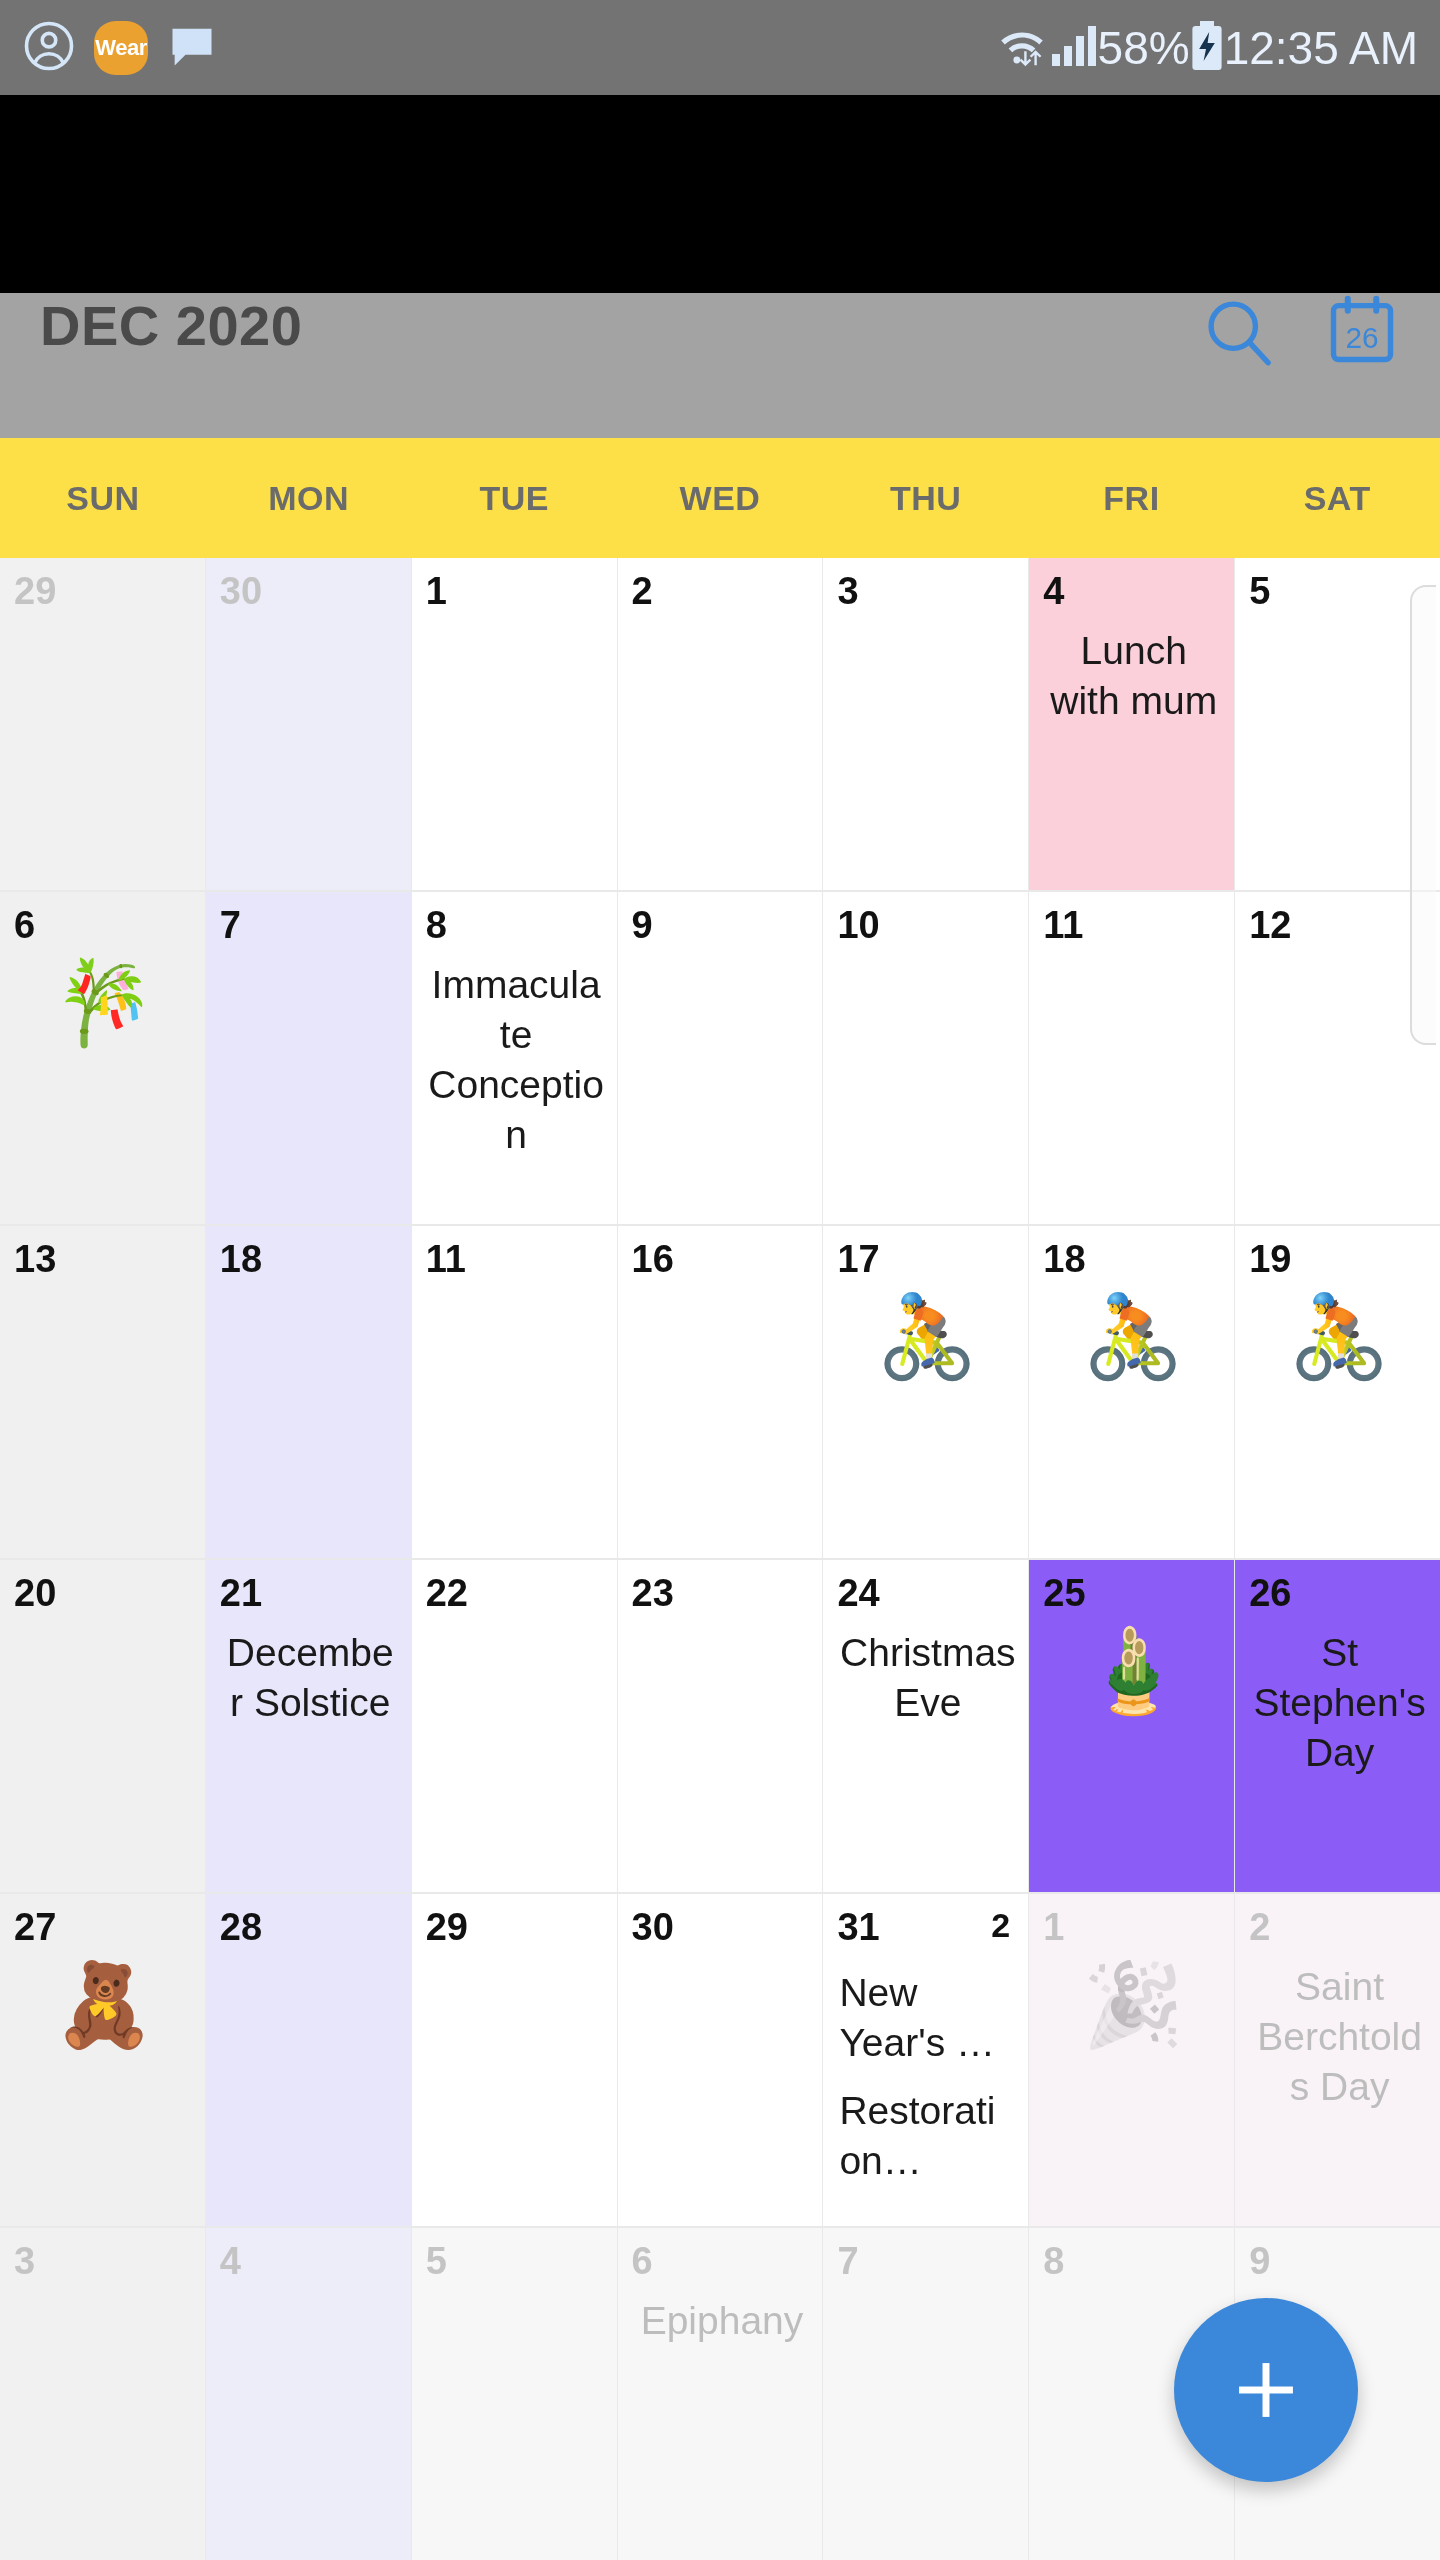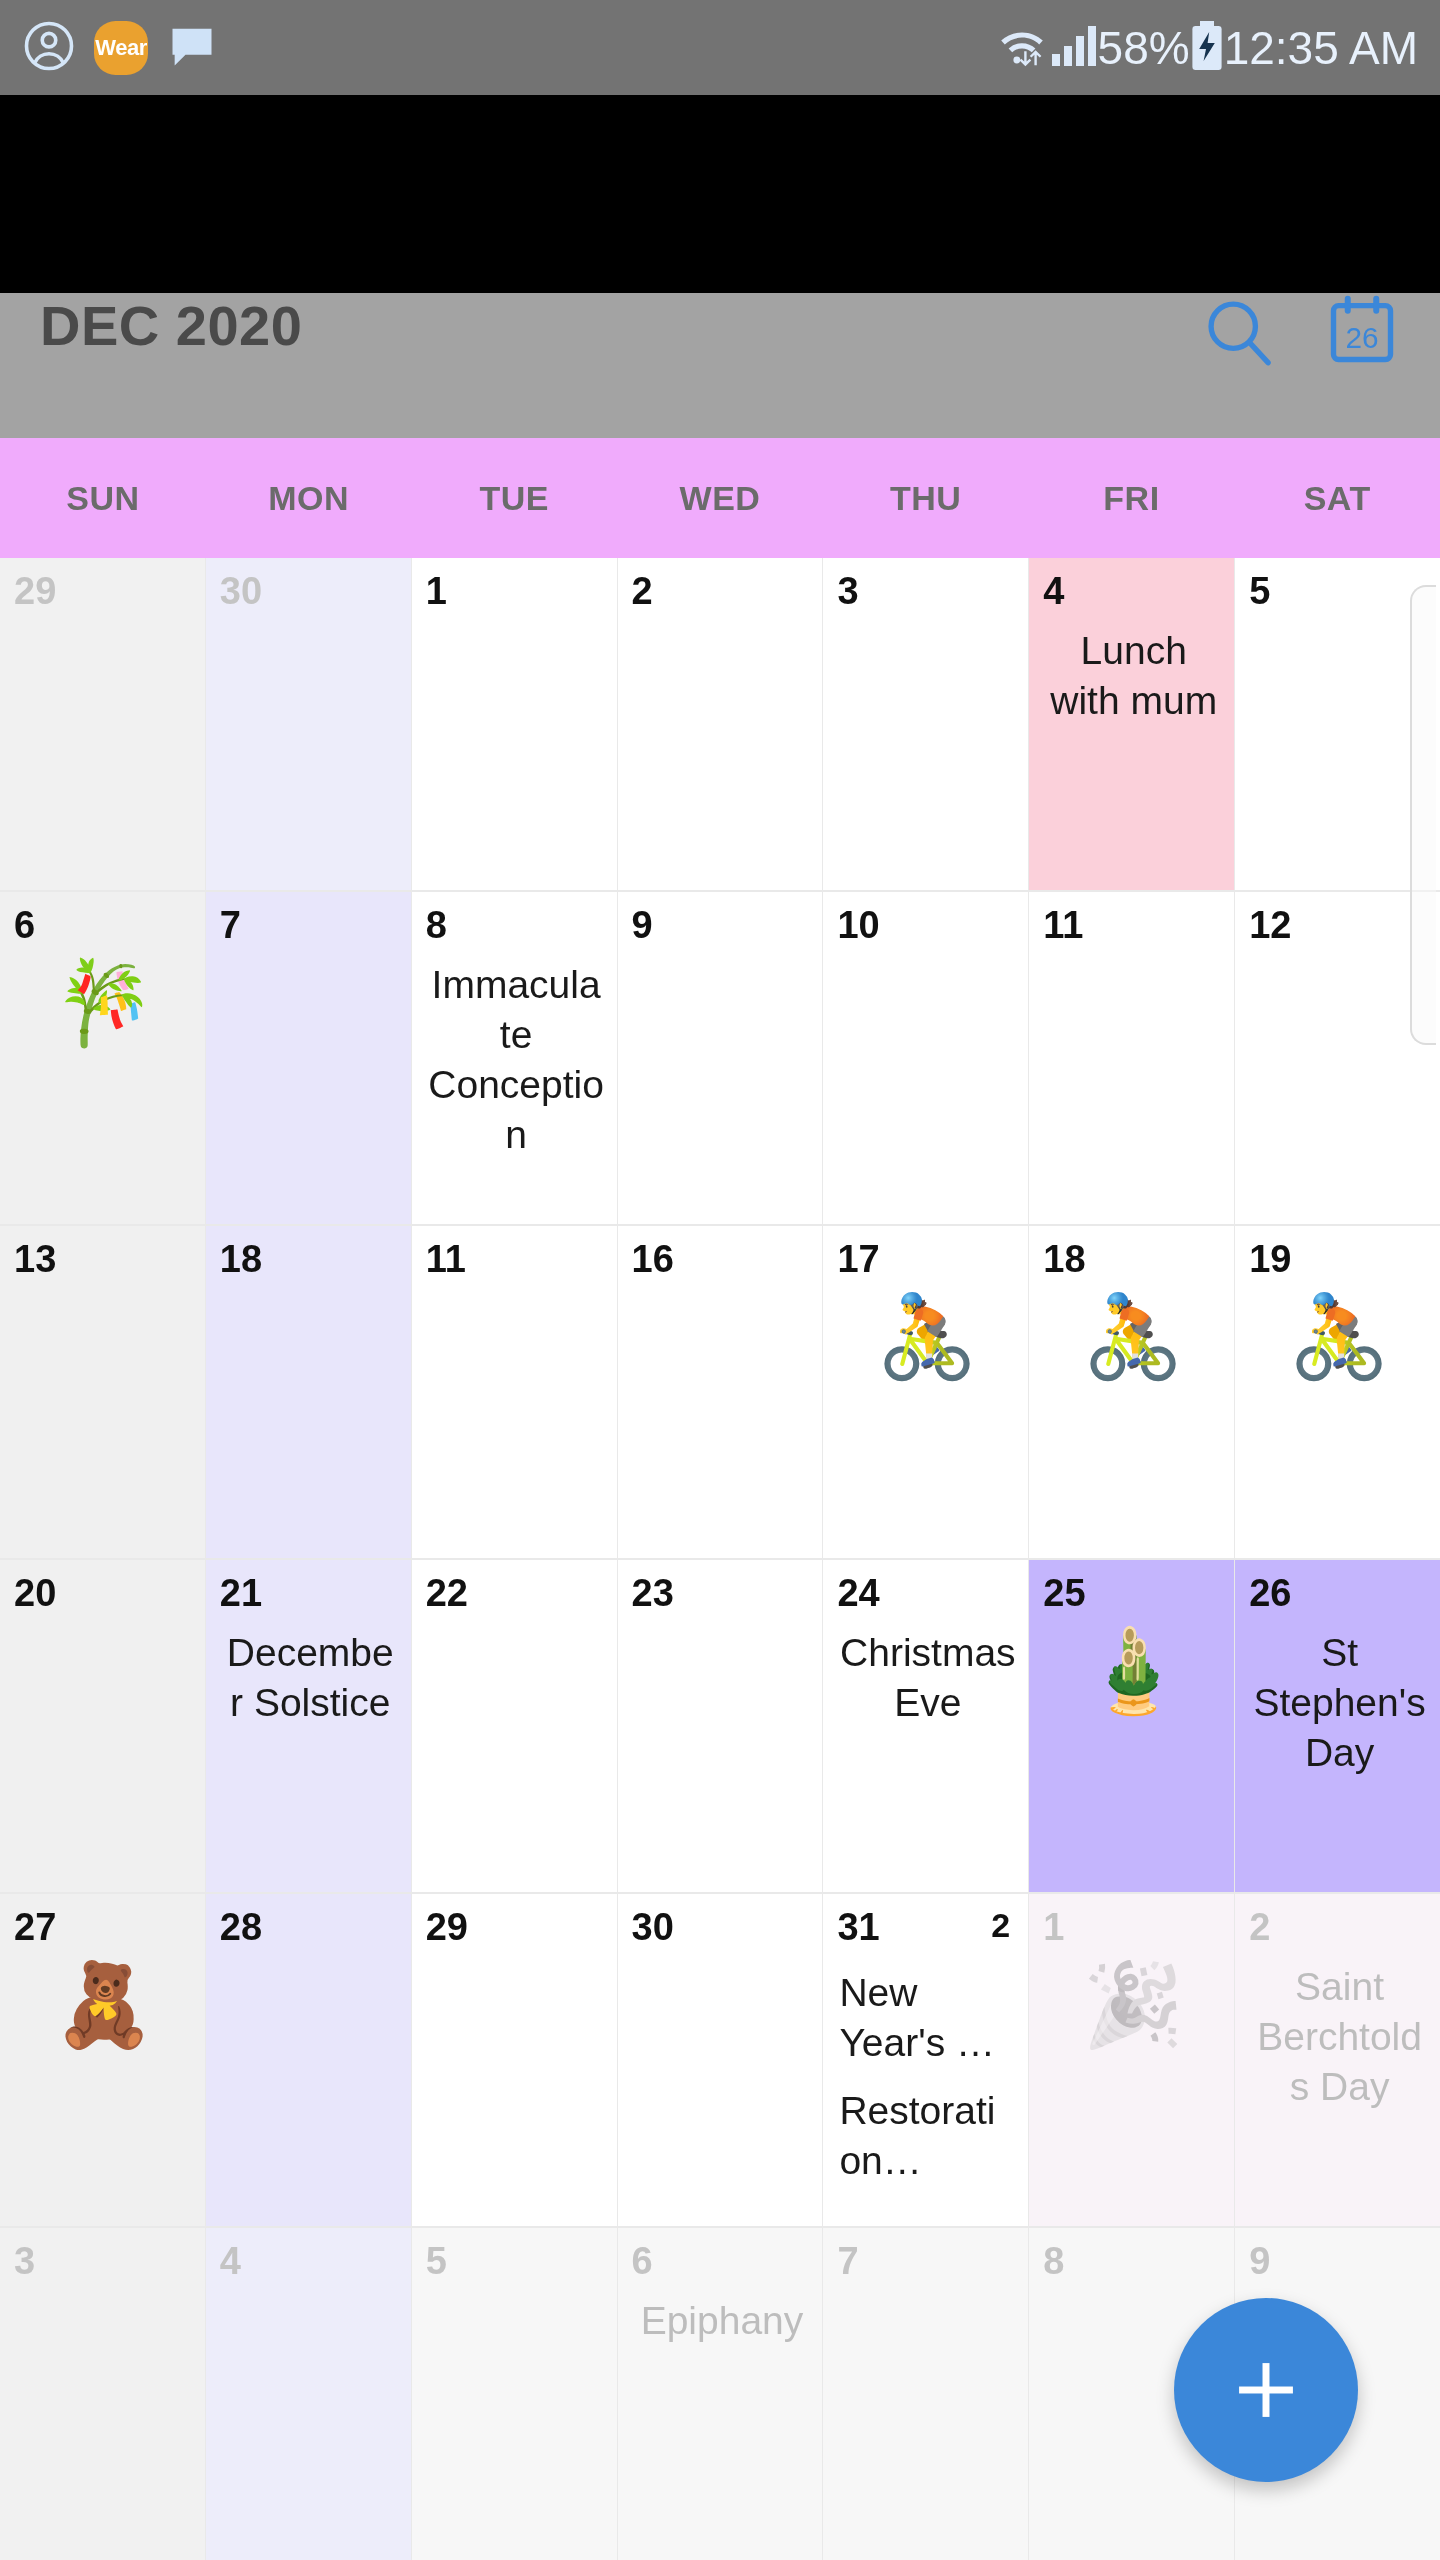--- a/index.html
+++ b/index.html
@@ -62,21 +62,21 @@
   }
   .header-actions {
     margin-left:auto; display:flex; align-items:center; gap:48px;
   }
   .hdr-btn { cursor:pointer; display:block; }
 
   
   .weekdays {
     position:absolute; top:438px; left:0;
     width:1440px; height:120px;
-    background:#f0abfc;
+    background:#fde047;
     display:flex;
   }
   .weekday {
     flex:1; display:flex; align-items:center; justify-content:center;
     font-size:34px; font-weight:bold; color:#6b6b6b;
     letter-spacing:0.5px;
   }
 
   
   .grid {
@@ -90,21 +90,21 @@
   }
   .cell {
     background:#ffffff;
     position:relative;
     padding:14px 10px 0 14px;
     overflow:hidden;
   }
   .cell.sun  { background:#f0f0f0; }
   .cell.mon  { background:#e8e6fb; }
   .cell.pink { background:#fbd0da; }
-  .cell.palepink { background:#c4b5fd; }
+  .cell.palepink { background:#8b5cf6; }
   .cell.out  { background:#f7f7f7; }
   .cell.out.sun { background:#f1f1f1; }
   .cell.out.mon { background:#ededfa; }
   .cell.out.palepink { background:#f9f3f8; }
 
   .daynum {
     font-size:38px; font-weight:bold;
     color:#111111; line-height:1;
   }
   .cell.out .daynum { color:#c4c4c4; font-weight:bold; }

